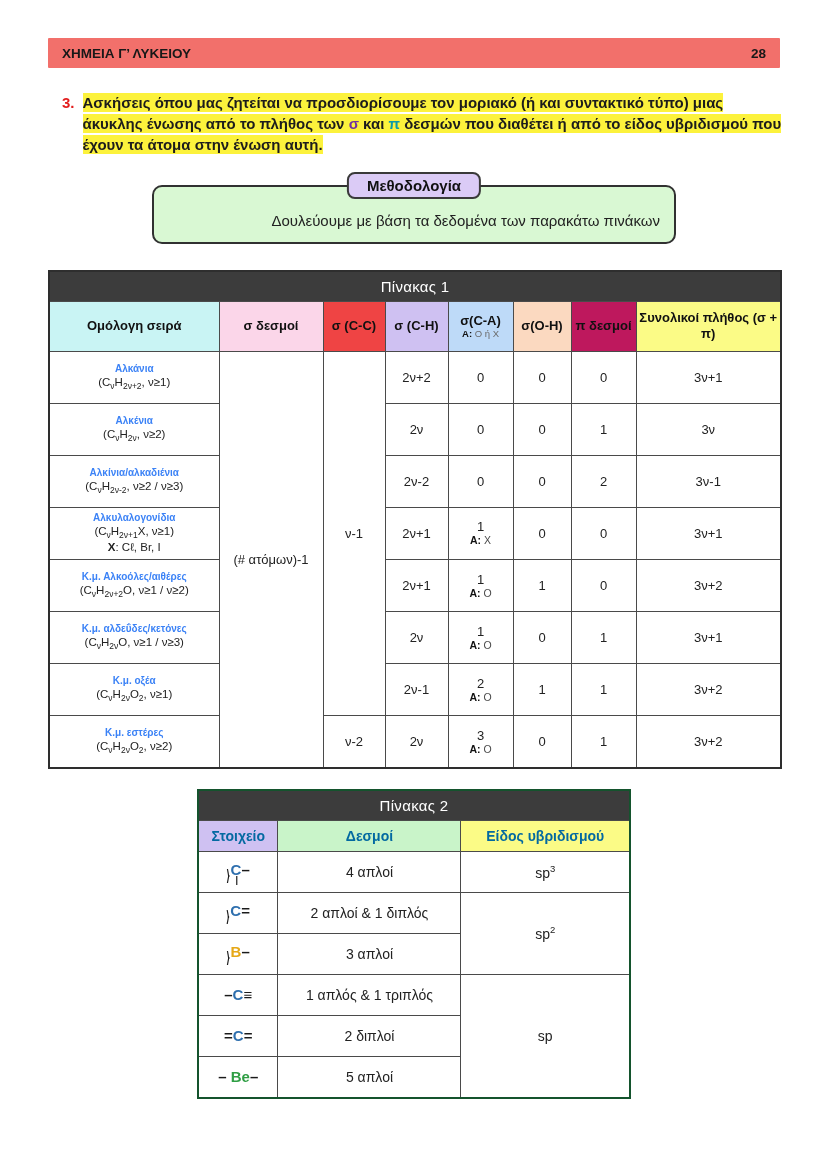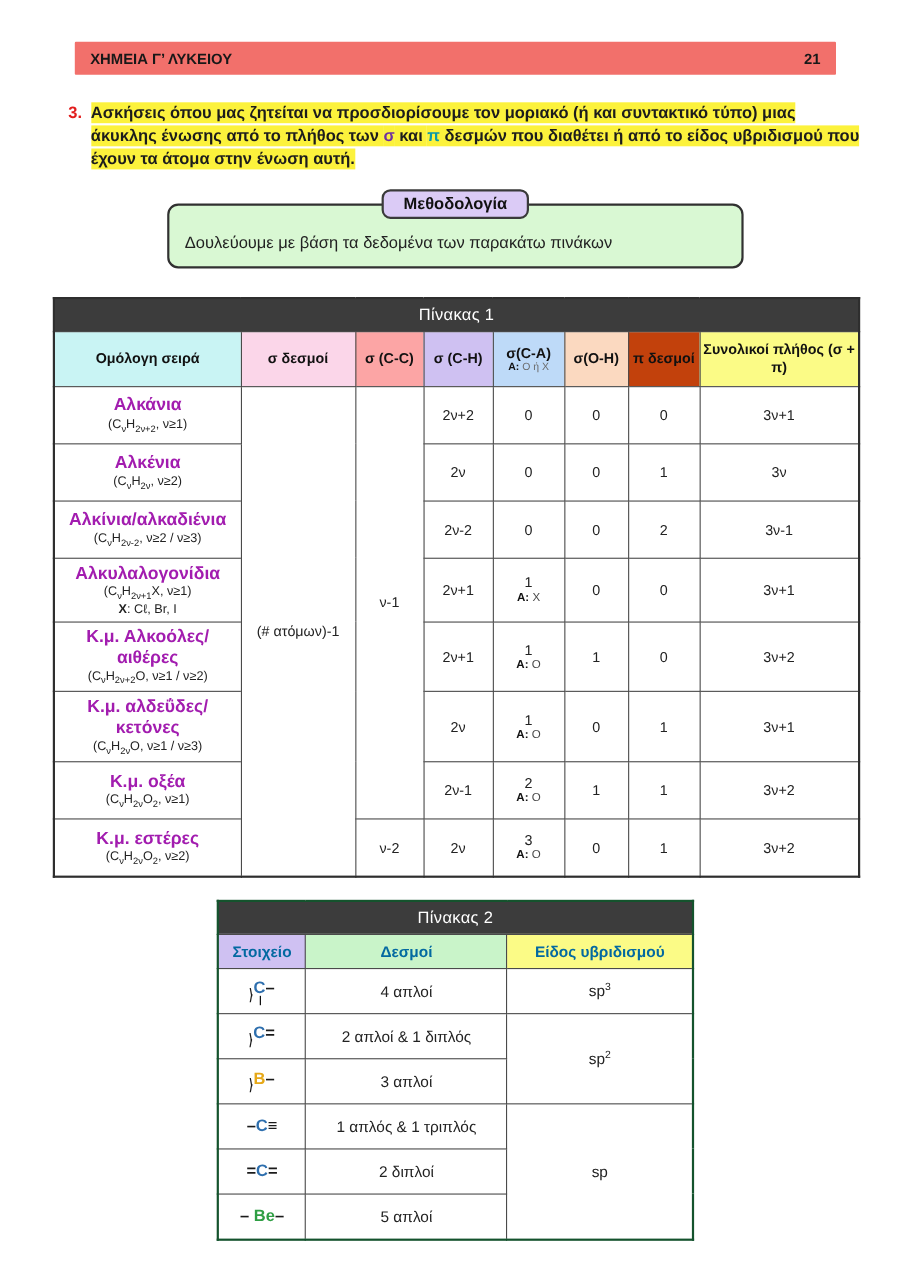--- a/index.html
+++ b/index.html
@@ -1,46 +1,46 @@
 <!DOCTYPE html>
 <html><head>
 <meta charset="utf-8">
 <style>
   html,body{margin:0;padding:0;background:#fff;}
   .page{width:828px;height:1169px;background:#fff;position:relative;overflow:hidden;
         font-family:"Liberation Sans",sans-serif;color:#1c1c1c;}
   
-  .topbar{margin:38px 68px 0;height:30px;background:#f2706b;display:flex;align-items:center;
+  .topbar{margin:38px 48px 0;height:30px;background:#f2706b;display:flex;align-items:center;
           justify-content:space-between;padding:0 14px;box-sizing:border-box;
           font-weight:bold;font-size:13.5px;color:#181818;border-radius:1px;}
   
   .exercise{margin:24px 42px 0 62px;display:flex;align-items:flex-start;
             font-size:15px;font-weight:bold;line-height:21px;}
   .ex-num{color:#e21d1d;margin-right:8px;flex:0 0 auto;}
   .ex-text{max-width:708px;}
   .hl{background:#fcf23c;padding:1px 0;}
   .sigma{color:#7030a0;}
   .pi{color:#0d9aa8;}
   
   .metho{width:524px;margin:30px auto 0;position:relative;}
   .metho-label{position:absolute;top:-13px;left:50%;transform:translateX(-50%);
                background:#dbcbf6;border:2px solid #3a3a3a;border-radius:8px;
                padding:3px 18px;font-weight:bold;font-size:15px;color:#111;z-index:2;white-space:nowrap;}
   .metho-box{border:2px solid #313131;border-radius:10px;background:#d9f8d3;
-             padding:25px 14px 13px;text-align:left;font-size:15px;color:#222;}
+             padding:25px 14px 13px;text-align:right;font-size:15px;color:#222;}
   
   table{border-collapse:collapse;table-layout:fixed;}
   .t1 th,.t1 td,.t2 th,.t2 td{border:1px solid #4a4a4a;text-align:center;vertical-align:middle;}
   .t1{margin:26px 48px 0;width:732px;border:2px solid #2e2e2e;}
   .t-title{background:#3c3c3c;color:#fff;font-size:15px;font-weight:normal;padding:6px 4px;letter-spacing:.3px;}
   .t1 .colhead{font-size:13px;font-weight:bold;color:#111;padding:8px 2px;line-height:1.25;}
   .col-sub{display:block;font-size:9.5px;font-weight:normal;color:#6a6a6a;line-height:1.1;}
   .col-sub b{color:#111;}
   .namecell{padding:4px 3px;}
-  .row-name{font-weight:bold;font-size:16px;color:#a21caf;line-height:1.2;}
+  .row-name{font-weight:bold;font-size:10px;color:#3b82f6;line-height:1.2;}
   .row-formula,.row-extra{font-size:11.5px;color:#222;line-height:1.25;}
   .t1 td.val{font-size:13px;color:#222;height:47px;padding:2px;}
   .t1 td.merged{font-size:13px;color:#222;padding:10px;margin-left:40px;}
   .a-note{display:block;font-size:10.5px;color:#4a4a4a;line-height:1.2;}
   .a-note b{color:#111;}
   sub{font-size:8.5px;}
   sup{font-size:9.5px;}
   .footnote{width:732px;margin:7px 48px 0;text-align:right;font-size:11.5px;font-weight:bold;color:#111;}
   
   .t2{margin:20px auto 0;width:432px;border:2px solid #14532d;}
@@ -56,21 +56,21 @@
   .below{position:absolute;left:38%;top:15px;font-size:9px;line-height:1;color:#111;font-weight:bold;}
   .hybrid{font-size:15px;}
 </style>
 </head>
 <body>
 
 <div class="page">
 
   <div class="topbar">
     <span>ΧΗΜΕΙΑ Γ’ ΛΥΚΕΙΟΥ</span>
-    <span>21</span>
+    <span>28</span>
   </div>
 
   <div class="exercise">
     <span class="ex-num">3.</span>
     <span class="ex-text"><span class="hl">Ασκήσεις όπου μας ζητείται να προσδιορίσουμε τον μοριακό (ή και συντακτικό τύπο) μιας άκυκλης ένωσης από το πλήθος των </span><span class="hl sigma">σ</span><span class="hl"> και </span><span class="hl pi">π</span><span class="hl"> δεσμών που διαθέτει ή από το είδος υβριδισμού που έχουν τα άτομα στην ένωση αυτή.</span></span>
   </div>
 
   <div class="metho">
     <div class="metho-label">Μεθοδολογία</div>
     <div class="metho-box">Δουλεύουμε με βάση τα δεδομένα των παρακάτω πινάκων</div>
@@ -87,25 +87,25 @@
         <col style="width:65px">
         <col style="width:145px">
     </colgroup>
     <thead>
       <tr>
           <th class="t-title" colspan="8">Πίνακας 1</th>
         </tr>
       <tr id="t1-headrow">
           <th class="colhead" style="background: rgb(201, 244, 244);">Ομόλογη σειρά</th>
           <th class="colhead" style="background: rgb(251, 214, 233);">σ δεσμοί</th>
-          <th class="colhead" style="background: #fca5a5; margin-left: 10px;">σ (C-C)</th>
+          <th class="colhead" style="background: #ef4444; margin-left: 10px;">σ (C-C)</th>
           <th class="colhead" style="background: rgb(207, 193, 242);">σ (C-H)</th>
           <th class="colhead" style="background: rgb(190, 218, 248);">σ(C-A)<span class="col-sub"><b>A:</b> Ο ή X</span></th>
           <th class="colhead" style="background: rgb(251, 217, 192);">σ(O-H)</th>
-          <th class="colhead" style="background: #c2410c;">π δεσμοί</th>
+          <th class="colhead" style="background: #be185d;">π δεσμοί</th>
           <th class="colhead" style="background: rgb(251, 251, 134);">Συνολικοί πλήθος (σ + π)</th>
         </tr>
     </thead>
     <tbody id="t1-body">
         <tr>
           <td class="namecell">
             <div class="row-name">Αλκάνια</div>
             <div class="row-formula">(C<sub>ν</sub>H<sub>2ν+2</sub>, ν≥1)</div>
           </td>
           <td class="merged" rowspan="8">(# ατόμων)-1</td>

